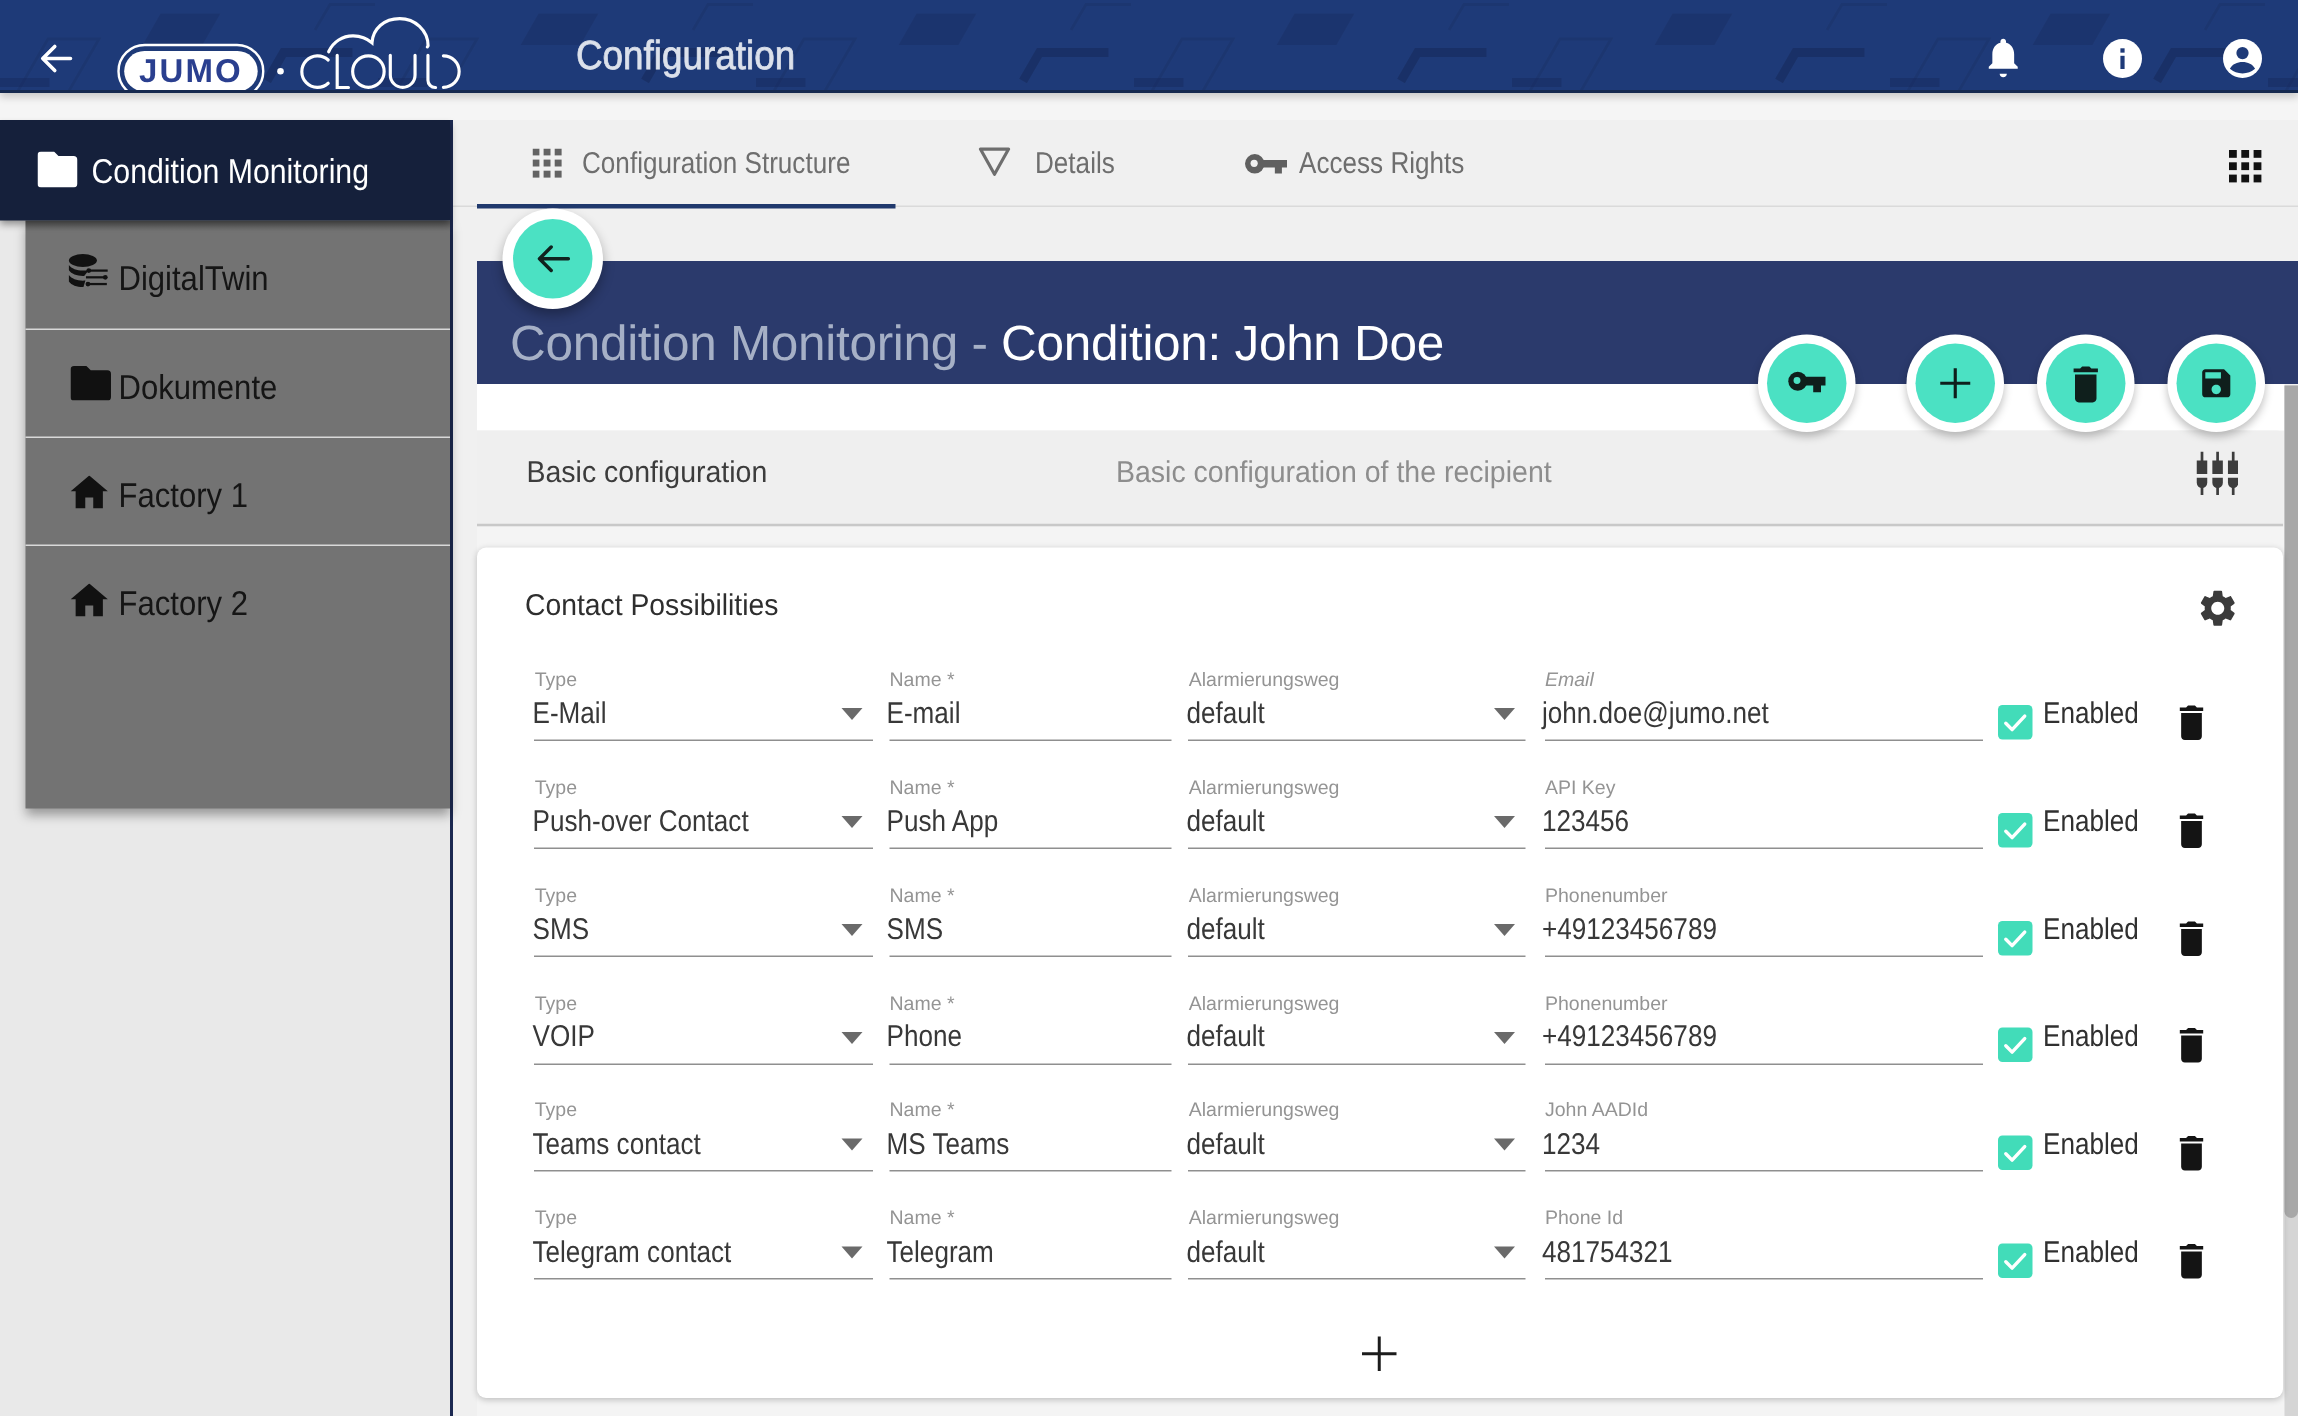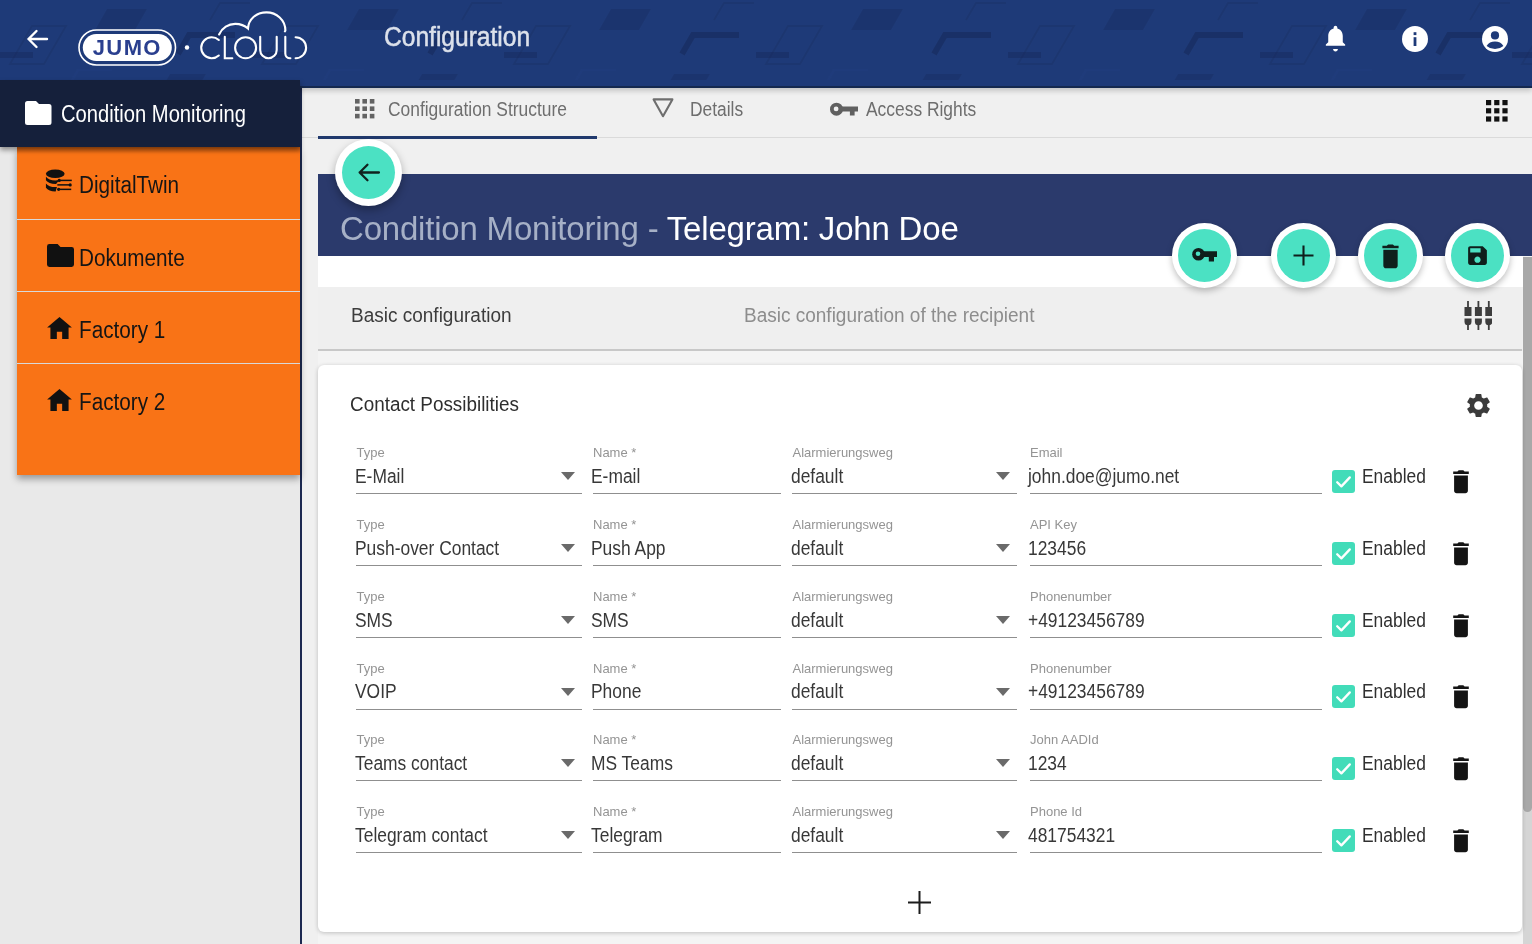--- a/index.html
+++ b/index.html
@@ -55,21 +55,21 @@
         <rect x="16.4" y="0" width="5.2" height="5.2"></rect>
 <rect x="0" y="8.2" width="5.2" height="5.2"></rect>
         <rect x="8.2" y="8.2" width="5.2" height="5.2"></rect>
         <rect x="16.4" y="8.2" width="5.2" height="5.2"></rect>
 <rect x="0" y="16.4" width="5.2" height="5.2"></rect>
         <rect x="8.2" y="16.4" width="5.2" height="5.2"></rect>
         <rect x="16.4" y="16.4" width="5.2" height="5.2"></rect>
 </g>
     </svg>
 <div class="abs" style="left:318px; top:174px; width:1214px; height:82px; background:#2b3a6c;"></div>
-<div class="abs" style="left:340px; top:209px; font-size:33px; line-height:40px; color:#a6b0c6; white-space:nowrap; letter-spacing:-0.2px;">Condition Monitoring - <span style="color:#ffffff;">Telegram: John Doe</span></div>
+<div class="abs" style="left:340px; top:209px; font-size:33px; line-height:40px; color:#a6b0c6; white-space:nowrap; letter-spacing:-0.2px;">Condition Monitoring - <span style="color:#ffffff;">Condition: John Doe</span></div>
 <div class="abs" style="left:318px; top:256px; width:1205px; height:31px; background:#ffffff;"></div>
 <div class="abs" style="left:318px; top:287px; width:1204px; height:64px; background:#efefef; border-bottom:2px solid #c8c8c8; border-radius:0 4px 0 0;"></div>
 <div class="abs" style="left:351px; top:304px; font-size:20px; color:#3c3c3c; transform:scaleX(0.95); transform-origin:0 0; white-space:nowrap;">Basic configuration</div>
 <div class="abs" style="left:744px; top:304px; font-size:20px; color:#8d8d8d; transform:scaleX(0.95); transform-origin:0 0; white-space:nowrap;">Basic configuration of the recipient</div>
 <svg class="abs" style="left:1464px; top:301px;" width="28" height="29" viewBox="0 0 28 29">
 <g fill="#3d3d3d">
 <g transform="translate(0.5,0)">
 <rect x="2.6" y="0" width="1.8" height="7"></rect>
           <rect x="0" y="6" width="7" height="9"></rect>
 <path d="M0 17.5 h7 v3.3 a3.5 3.5 0 0 1 -7 0 Z"></path>
@@ -103,21 +103,21 @@
 
 <div class="abs lbl" style="left:593.0px; top:445.2px;">Name *</div>
 <div class="abs val" style="left:591.0px; top:465.0px;">E-mail</div>
 <div class="abs" style="left:592.5px; top:493.4px; width:188.5px; height:1px; background:#8f8f8f; z-index:2;"></div>
 
 <div class="abs lbl" style="left:792.5px; top:445.2px;">Alarmierungsweg</div>
 <div class="abs val" style="left:790.5px; top:465.0px;">default</div>
 <div class="abs" style="left:792px; top:493.4px; width:225px; height:1px; background:#8f8f8f; z-index:2;"></div>
 <div class="abs arr" style="left:996px; top:472.3px;"></div>
 
-<div class="abs lbl" style="left:1030.0px; top:445.2px;">Email</div>
+<div class="abs lbl" style="left:1030.0px; top:445.2px;font-style:italic;">Email</div>
 <div class="abs val" style="left:1028.0px; top:465.0px;">john.doe@jumo.net</div>
 <div class="abs" style="left:1029.5px; top:493.4px; width:292.5px; height:1px; background:#8f8f8f; z-index:2;"></div>
 
 <div class="abs" style="left:1332px; top:470.0px; width:23px; height:23px; background:#42dcb9; border-radius:3px; z-index:2;"></div>
 <svg class="abs" style="left:1332px; top:470.0px; z-index:3;" width="23" height="23" viewBox="0 0 23 23">
 <path d="M5.2 12.2 L9.4 16.4 L17.8 7.4" fill="none" stroke="#ffffff" stroke-width="2.3" stroke-linecap="round" stroke-linejoin="round"></path>
 </svg>
 <div class="abs val" style="left:1362px; top:465.0px; color:#303030;">Enabled</div>
 <svg class="abs" style="left:1450px; top:468.0px; z-index:2;" width="22" height="26" viewBox="0 0 22 26">
 <path fill="#141414" d="M4.1 22.8 c0 1.4 1.1 2.5 2.5 2.5 h8.8 c1.4 0 2.5-1.1 2.5-2.5 V7.4 H4.1 Z M18.8 3.6 h-4.2 L13.3 2.3 H8.7 L7.4 3.6 H3.2 V6 h15.6 Z"></path>
@@ -248,21 +248,21 @@
 <svg class="abs" style="left:1332px; top:828.8px; z-index:3;" width="23" height="23" viewBox="0 0 23 23">
 <path d="M5.2 12.2 L9.4 16.4 L17.8 7.4" fill="none" stroke="#ffffff" stroke-width="2.3" stroke-linecap="round" stroke-linejoin="round"></path>
 </svg>
 <div class="abs val" style="left:1362px; top:823.8px; color:#303030;">Enabled</div>
 <svg class="abs" style="left:1450px; top:826.8px; z-index:2;" width="22" height="26" viewBox="0 0 22 26">
 <path fill="#141414" d="M4.1 22.8 c0 1.4 1.1 2.5 2.5 2.5 h8.8 c1.4 0 2.5-1.1 2.5-2.5 V7.4 H4.1 Z M18.8 3.6 h-4.2 L13.3 2.3 H8.7 L7.4 3.6 H3.2 V6 h15.6 Z"></path>
 </svg>
 <svg class="abs" style="left:907px; top:890px; z-index:2;" width="25" height="25" viewBox="0 0 25 25">
 <path d="M12.5 1 V24 M1 12.5 H24" fill="none" stroke="#1c1c1c" stroke-width="2"></path>
 </svg>
-<div class="abs" style="left:0; top:0; width:1532px; height:88px; background:#1e3a78; overflow:hidden; box-shadow:0 3px 5px rgba(0,0,0,0.18); border-bottom:2px solid #15294f;">
+<div class="abs" style="left:0; top:0; width:1532px; height:62px; background:#1e3a78; overflow:hidden; box-shadow:0 3px 5px rgba(0,0,0,0.18); border-bottom:2px solid #15294f;">
 <svg width="1532" height="80" style="position:absolute; left:0; top:0;">
 <defs>
 <pattern id="hexpat" width="252" height="96" patternUnits="userSpaceOnUse">
 <path d="M10 64 l22 -38 h34 l-22 38 Z" fill="none" stroke="#19306366" stroke-width="2"></path>
 <path d="M95 30 l12 -21 h40 l-12 21 Z" fill="#16295b" fill-opacity="0.32"></path>
 <path d="M150 108 l20 -34 h36 l-20 34 Z" fill="#16295b" fill-opacity="0.32"></path>
 <path d="M178 54 l11 -19 h28 l18 0" fill="none" stroke="#16295b" stroke-opacity="0.6" stroke-width="6"></path>
 <path d="M-18 74 l11 -19 h40" fill="none" stroke="#16295b" stroke-opacity="0.45" stroke-width="6"></path>
 <path d="M62 98 l16 -28 h34" fill="none" stroke="#24418533" stroke-width="2"></path>
 <path d="M210 20 l10 -17 h30" fill="none" stroke="#19306366" stroke-width="2"></path>
@@ -302,21 +302,21 @@
 <circle cx="13" cy="9.4" r="4.1" fill="#1e3a78"></circle>
 <path d="M4.6 19.9 c1.6-3.1 4.9-4.5 8.4-4.5 s6.8 1.4 8.4 4.5 a 13 13 0 0 1 -16.8 0 z" fill="#1e3a78"></path>
 </svg>
 </div>
 <div class="abs" style="left:0; top:80px; width:300px; height:67px; background:#15203b; box-shadow:0 3px 5px rgba(0,0,0,0.4); z-index:3;">
 <svg style="position:absolute; left:25px; top:21px;" width="29" height="24" viewBox="0 0 29 24">
 <path fill="#ffffff" d="M2.5 0 h8.5 l3 3 h10 a2.5 2.5 0 0 1 2.5 2.5 v16 a2.5 2.5 0 0 1 -2.5 2.5 h-21.5 a2.5 2.5 0 0 1 -2.5 -2.5 v-19 a2.5 2.5 0 0 1 2.5 -2.5 z"></path>
 </svg>
 <div style="position:absolute; left:61px; top:21px; font-size:23px; color:#ffffff; transform:scaleX(0.877); transform-origin:0 0; white-space:nowrap;">Condition Monitoring</div>
 </div>
-<div class="abs" style="left:17px; top:147px; width:283px; height:328px; background:#f97316; box-shadow:0 4px 7px rgba(0,0,0,0.35); z-index:2;text-align:center;">
+<div class="abs" style="left:17px; top:147px; width:283px; height:392px; background:#737373; box-shadow:0 4px 7px rgba(0,0,0,0.35); z-index:2;text-align:center;">
 <div style="position:absolute; left:0; top:0px; width:283px; height:72px; ">
 <svg style="position:absolute; left:28px; top:22px;" width="28" height="24.3" viewBox="0 0 30 26">
 <g fill="#111111">
 <ellipse cx="11" cy="5" rx="10" ry="4.6"></ellipse>
 <path d="M1 8.2 c1.8 2.6 5.6 4 10 4 c1.5 0 3-0.2 4.3-0.5 l-3.4 4.3 c-0.3 0-0.6 0-0.9 0 c-4.4 0-8.2-1.4-10-4 z"></path>
 <path d="M1 15.4 c1.8 2.6 5.6 4 10 4 c0.6 0 1.2 0 1.8-0.1 l-1.4 4.7 c-0.1 0-0.3 0-0.4 0 c-4.4 0-8.2-1.4-10-4 z"></path>
 <circle cx="15.2" cy="12.2" r="1.7"></circle>
 <rect x="15.2" y="11.4" width="13.5" height="1.6"></rect>
 <circle cx="27" cy="17" r="1.7"></circle>
 <rect x="13.2" y="16.2" width="13" height="1.6"></rect>

